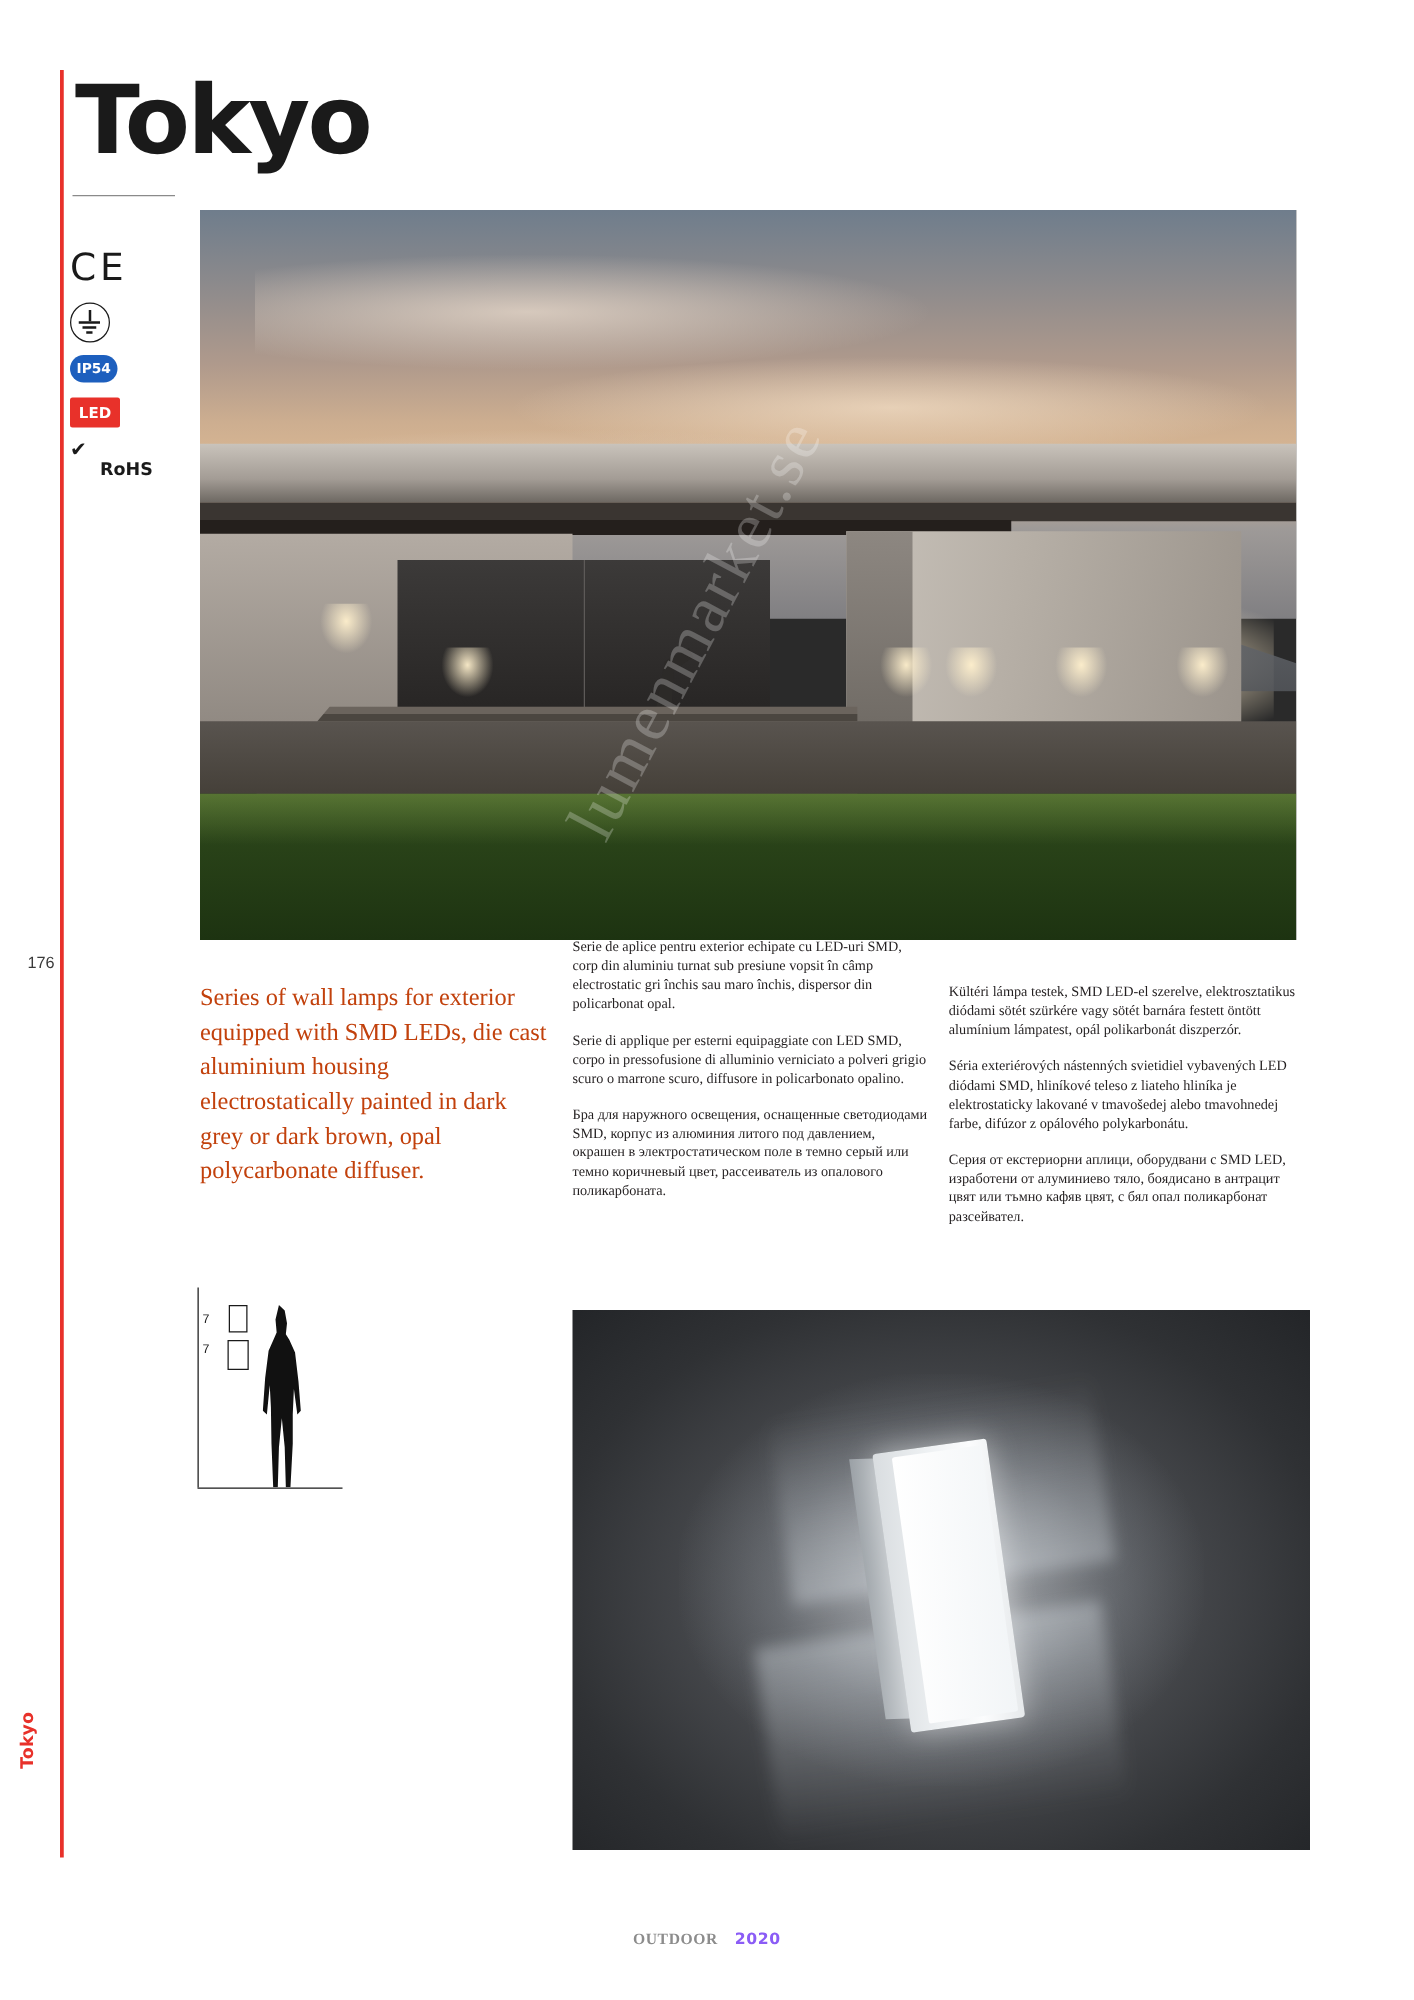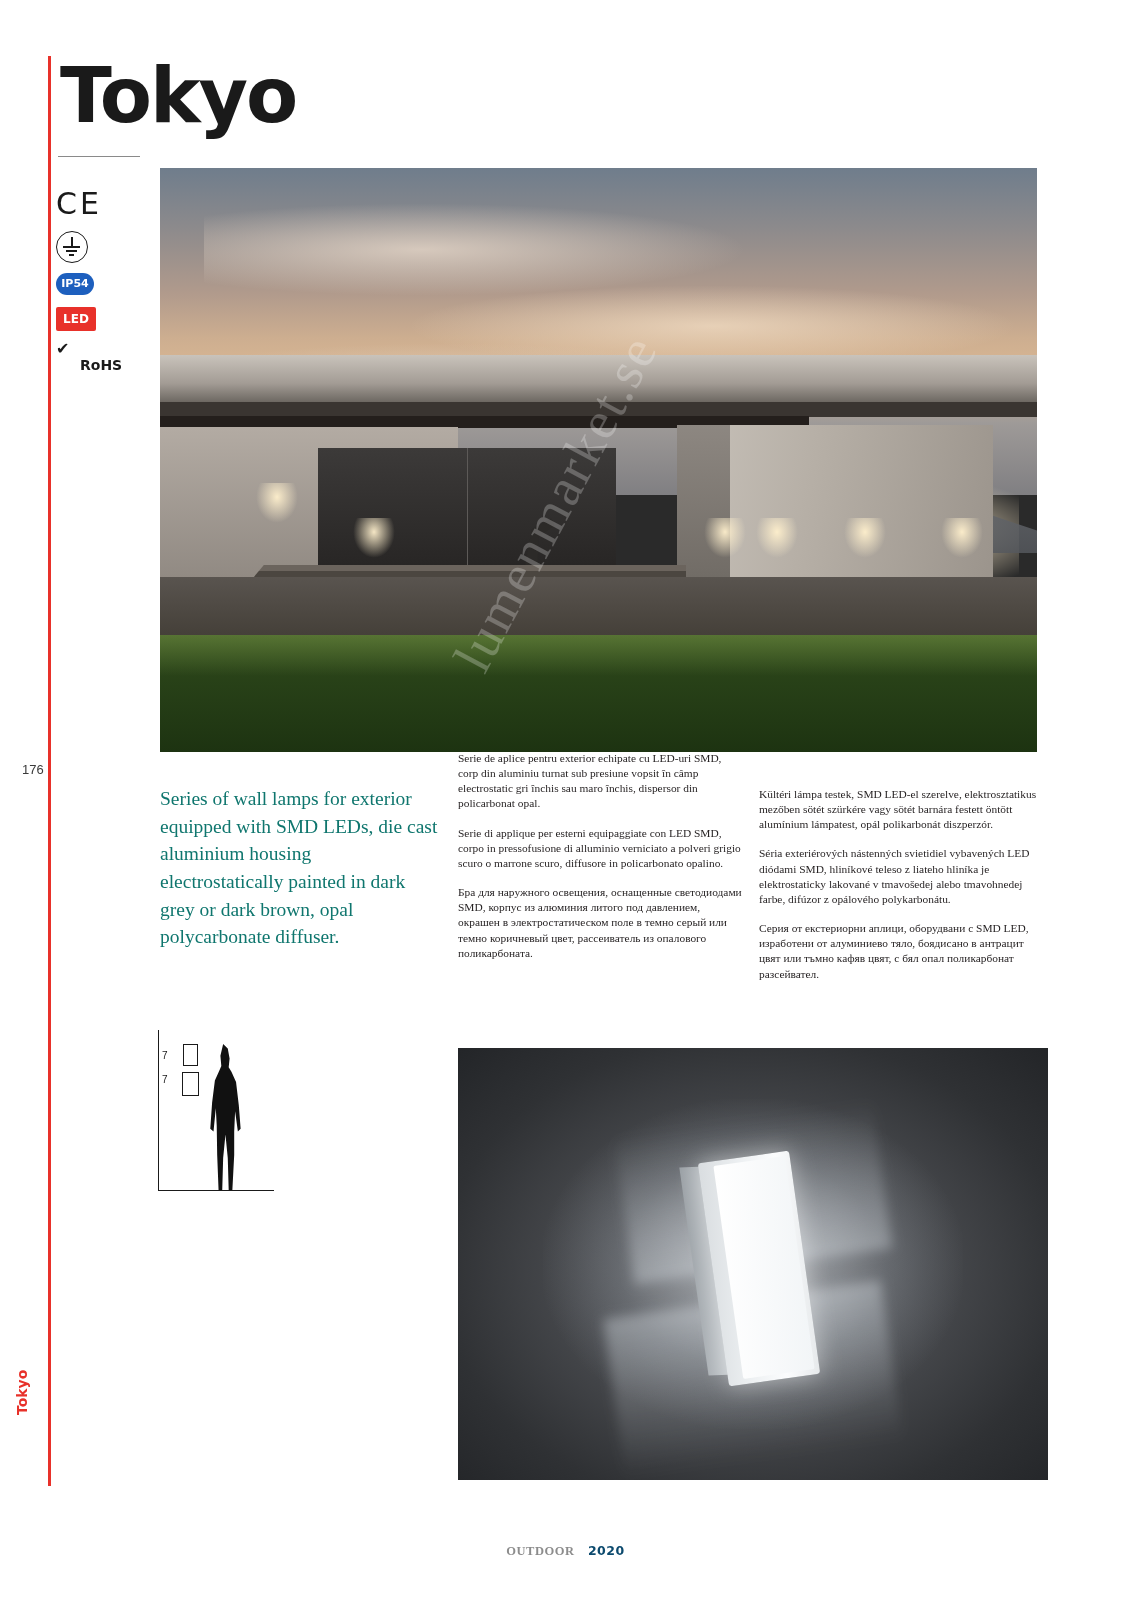--- a/index.html
+++ b/index.html
@@ -44,21 +44,21 @@
     top: 156px;
     width: 82px;
     height: 1px;
     background: #8a8a8a;
   }
 
   
   .icon-col {
     position: absolute;
     left: 56px;
-    top: 189px;
+    top: 200px;
     width: 70px;
   }
   .icon-ce {
     font-family: "DejaVu Sans", sans-serif;
     font-size: 30px;
     letter-spacing: 3px;
     color: #1a1a1a;
     line-height: 1;
     margin-bottom: 12px;
   }
@@ -269,21 +269,21 @@
 
   
   .headline {
     position: absolute;
     left: 160px;
     top: 785px;
     width: 278px;
     font-family: "Liberation Serif", serif;
     font-size: 19.5px;
     line-height: 1.42;
-    color: #0f766e;
+    color: #c2410c;
   }
 
   
   .col {
     position: absolute;
     font-family: "Liberation Serif", serif;
     font-size: 11.4px;
     line-height: 1.33;
     color: #231f20;
   }
@@ -388,21 +388,21 @@
   .footer {
     position: absolute;
     left: 0; top: 1543px;
     width: 1131px;
     text-align: center;
     font-family: "DejaVu Sans", sans-serif;
     font-size: 12.5px;
     letter-spacing: .5px;
   }
   .footer .f-out { color: #8c8c8c; font-weight: bold; font-family: Liberation Serif, serif; }
-  .footer .f-year { color: #0c4a6e; font-weight: bold; }
+  .footer .f-year { color: #8b5cf6; font-weight: bold; }
 </style>
 </head>
 <body>
 
 <div class="left-rule"></div>
 
 <div class="page-title">Tokyo</div>
 <div class="title-underline"></div>
 
 <div class="icon-col">
@@ -457,21 +457,21 @@
 
 <div class="headline">Series of wall lamps for exterior equipped with SMD LEDs, die cast aluminium housing electrostatically painted in dark grey or dark brown, opal polycarbonate diffuser.</div>
 
 <div class="col col-mid">
   <p>Serie de aplice pentru exterior echipate cu LED-uri SMD, corp din aluminiu turnat sub presiune vopsit în câmp electrostatic gri închis sau maro închis, dispersor din policarbonat opal.</p>
   <p>Serie di applique per esterni equipaggiate con LED SMD, corpo in pressofusione di alluminio verniciato a polveri grigio scuro o marrone scuro, diffusore in policarbonato opalino.</p>
   <p>Бра для наружного освещения, оснащенные светодиодами SMD, корпус из алюминия литого под давлением, окрашен в электростатическом поле в темно серый или темно коричневый цвет, рассеиватель из опалового поликарбоната.</p>
 </div>
 
 <div class="col col-right">
-  <p>Kültéri lámpa testek, SMD LED-el szerelve, elektrosztatikus mezőben sötét szürkére vagy sötét barnára festett öntött alumínium lámpatest, opál polikarbonát diszperzór.</p>
+  <p>Kültéri lámpa testek, SMD LED-el szerelve, elektrosztatikus diódami sötét szürkére vagy sötét barnára festett öntött alumínium lámpatest, opál polikarbonát diszperzór.</p>
   <p>Séria exteriérových nástenných svietidiel vybavených LED diódami SMD, hliníkové teleso z liateho hliníka je elektrostaticky lakované v tmavošedej alebo tmavohnedej farbe, difúzor z opálového polykarbonátu.</p>
   <p>Серия от екстериорни аплици, оборудвани с SMD LED, изработени от алуминиево тяло, боядисано в антрацит цвят или тъмно кафяв цвят, с бял опал поликарбонат разсейвател.</p>
 </div>
 
 <div class="scale">
   <div class="vline"></div>
   <div class="hline"></div>
   <div class="lamp-sym"></div>
   <div class="lamp-sym2"></div>
   <div class="dim-a">7</div>

